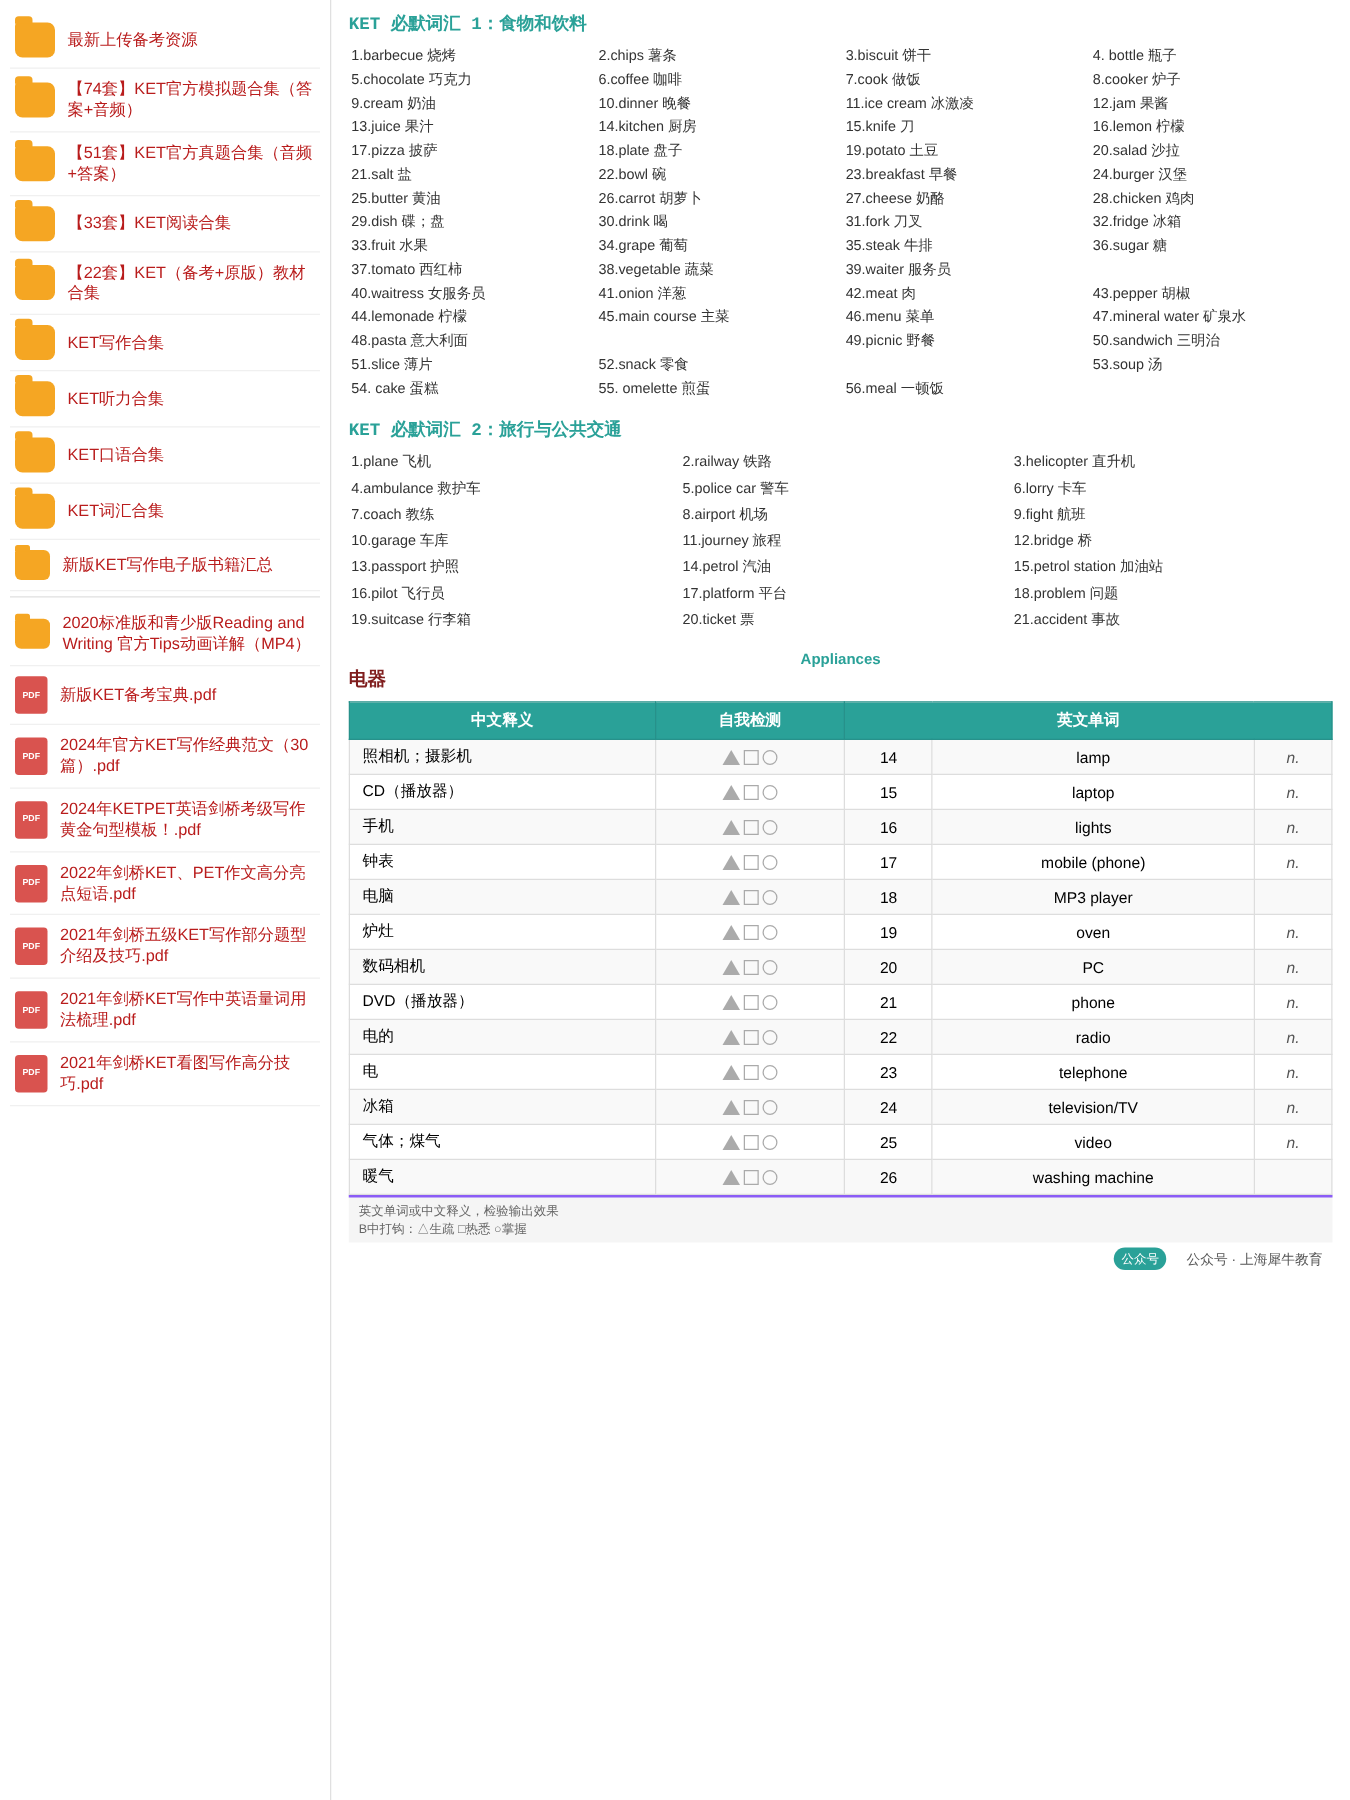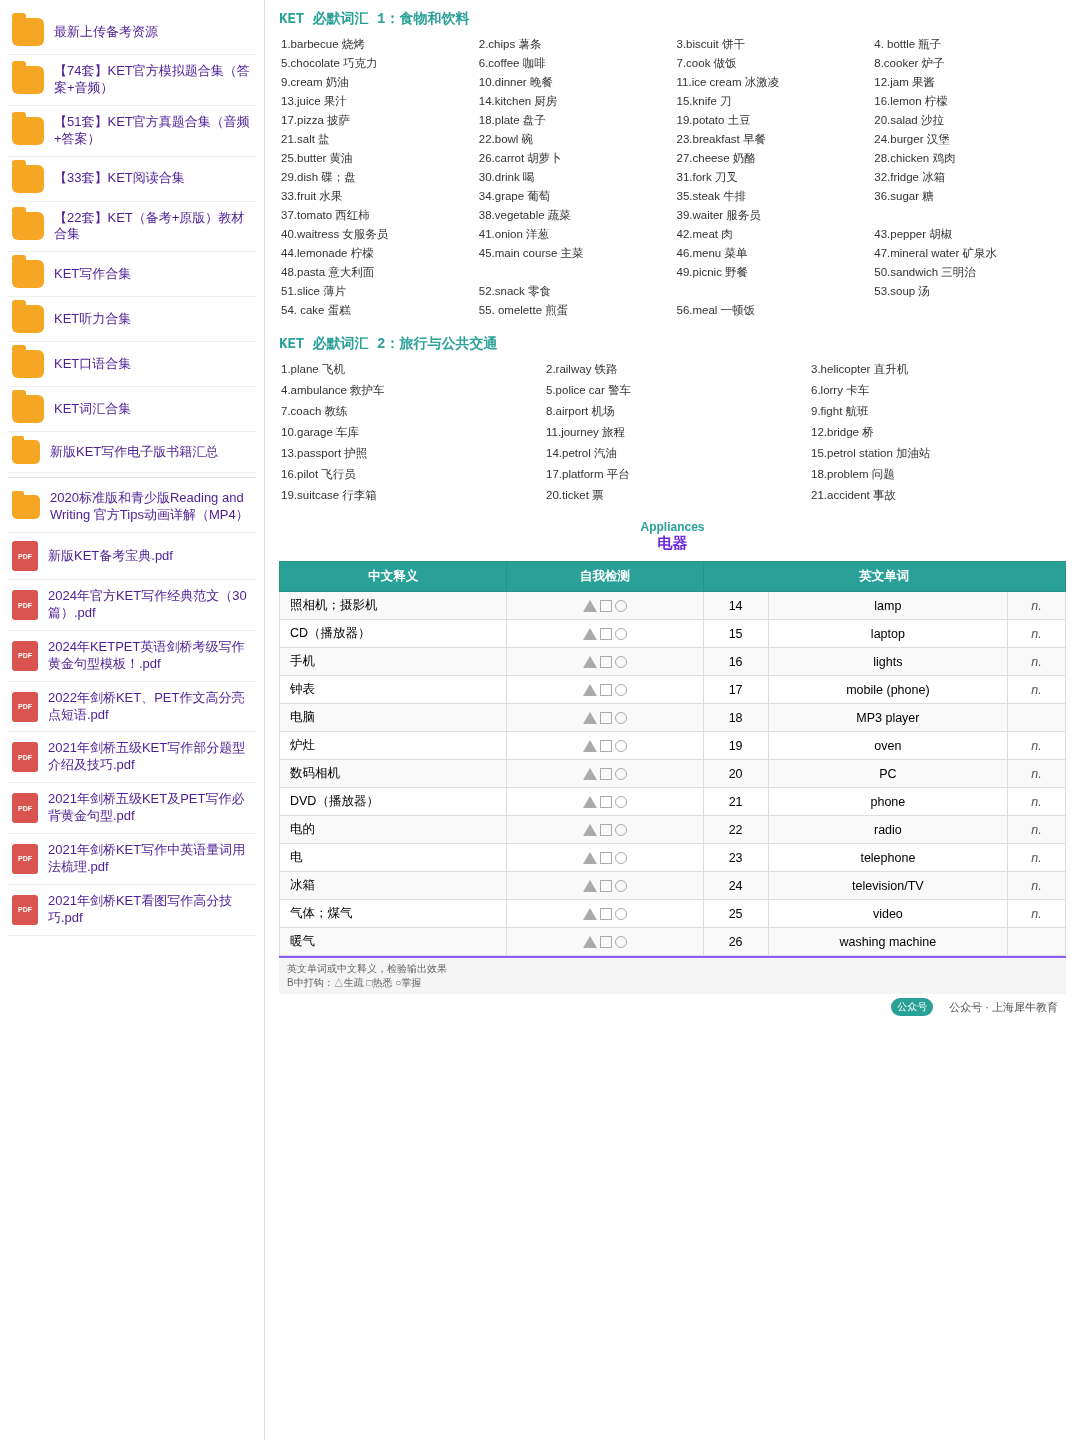--- a/index.html
+++ b/index.html
@@ -71,21 +71,21 @@
       flex-shrink: 0;
       display: flex;
       align-items: center;
       justify-content: center;
       color: white;
       font-size: 7px;
       font-weight: bold;
     }
     .folder-label {
       font-size: 13px;
-      color: #4c1d95;
+      color: #b91c1c;
       line-height: 1.3;
     }
     .separator {
       height: 1px;
       background: #e0e0e0;
       margin: 4px 0;
     }
 
     .right-panel {
       flex: 1;
@@ -124,38 +124,38 @@
 
     
     .appliances-title {
       text-align: center;
       color: #2aa198;
       font-size: 12px;
       font-weight: bold;
       margin-top: 10px;
     }
     .appliances-subtitle {
-      text-align: center;
+      text-align: left;
       font-size: 15px;
       font-weight: bold;
-      color: #6d28d9;
+      color: #7f1d1d;
       margin-bottom: 8px;
     }
 
     .appliances-table {
       width: 100%;
       border-collapse: collapse;
       font-size: 12.5px;
     }
     .appliances-table thead tr {
       background: #2aa198;
       color: white;
     }
     .appliances-table thead th {
-      padding: 6px 21px;
+      padding: 6px 8px;
       text-align: center;
       font-weight: bold;
       border: 1px solid #27918a;
     }
     .appliances-table tbody tr:nth-child(odd) {
       background: #f9f9f9;
     }
     .appliances-table tbody tr:nth-child(even) {
       background: #fff;
     }
@@ -287,24 +287,20 @@
         <div class="pdf-icon">PDF</div>
         <span class="folder-label">2024年KETPET英语剑桥考级写作黄金句型模板！.pdf</span>
       </div>
       <div class="folder-item">
         <div class="pdf-icon">PDF</div>
         <span class="folder-label">2022年剑桥KET、PET作文高分亮点短语.pdf</span>
       </div>
       <div class="folder-item">
         <div class="pdf-icon">PDF</div>
         <span class="folder-label">2021年剑桥五级KET写作部分题型介绍及技巧.pdf</span>
-      </div>
-      <div class="folder-item">
-        <div class="pdf-icon">PDF</div>
-        <span class="folder-label">2021年剑桥五级KET及PET写作必背黄金句型.pdf</span>
       </div>
       <div class="folder-item">
         <div class="pdf-icon">PDF</div>
         <span class="folder-label">2021年剑桥KET写作中英语量词用法梳理.pdf</span>
       </div>
       <div class="folder-item">
         <div class="pdf-icon">PDF</div>
         <span class="folder-label">2021年剑桥KET看图写作高分技巧.pdf</span>
       </div>
     </div>

